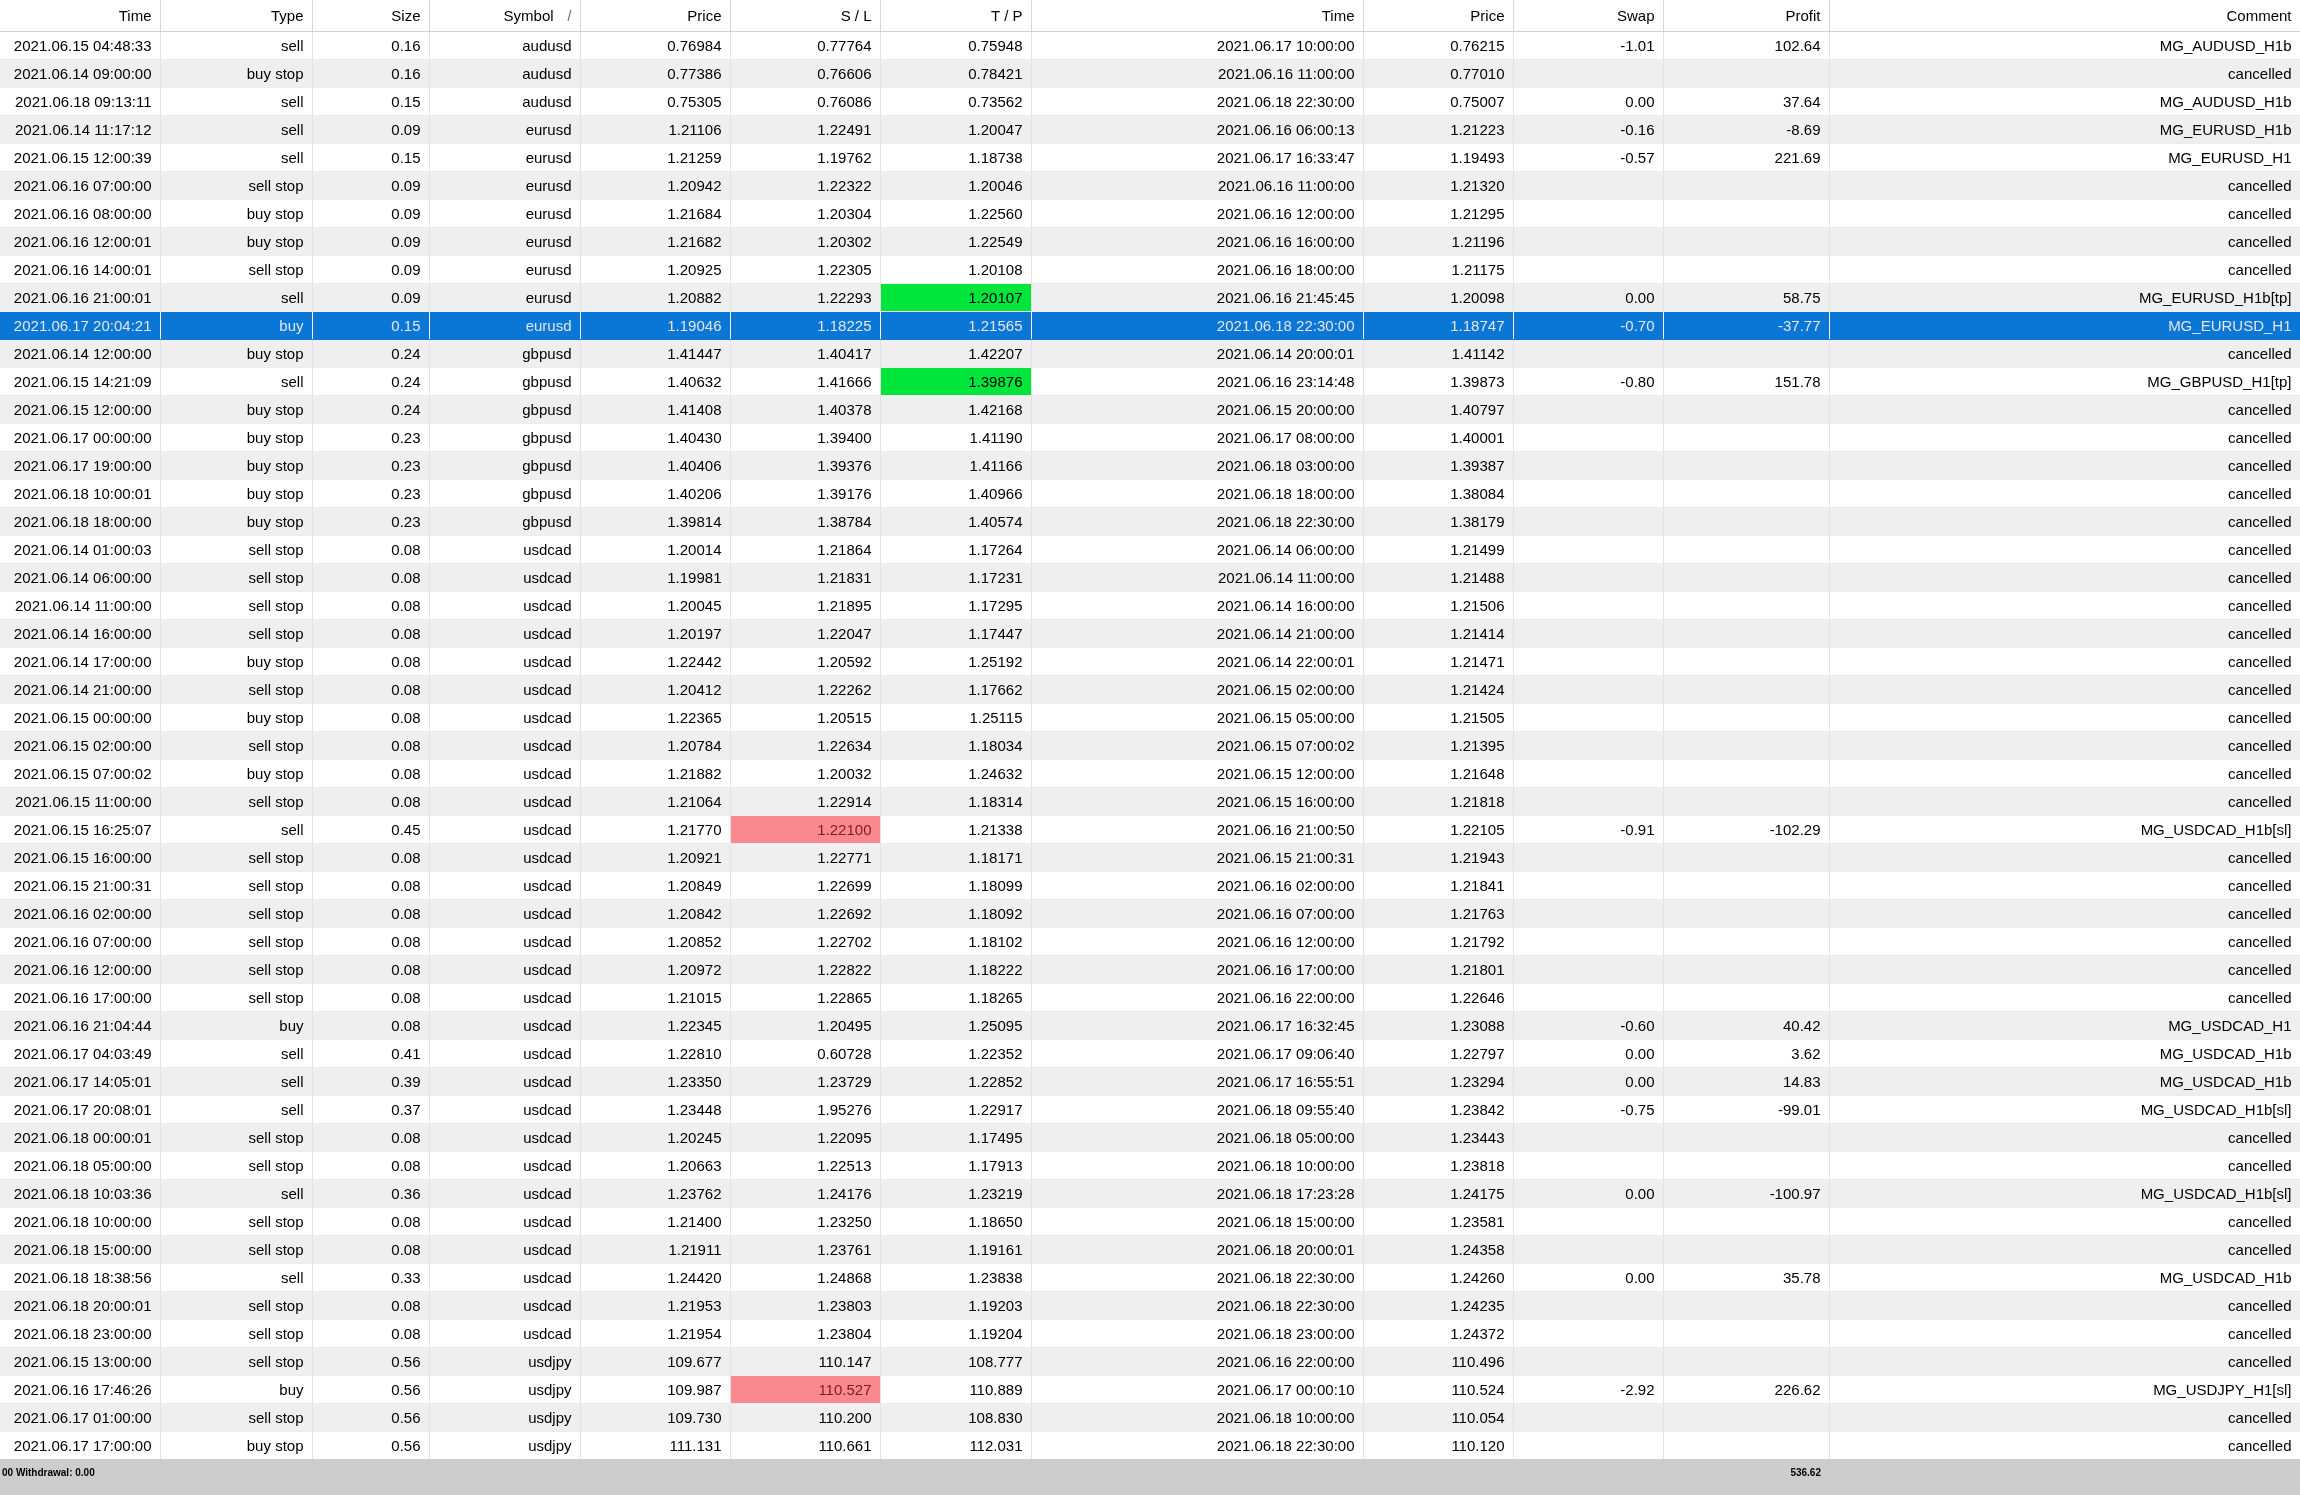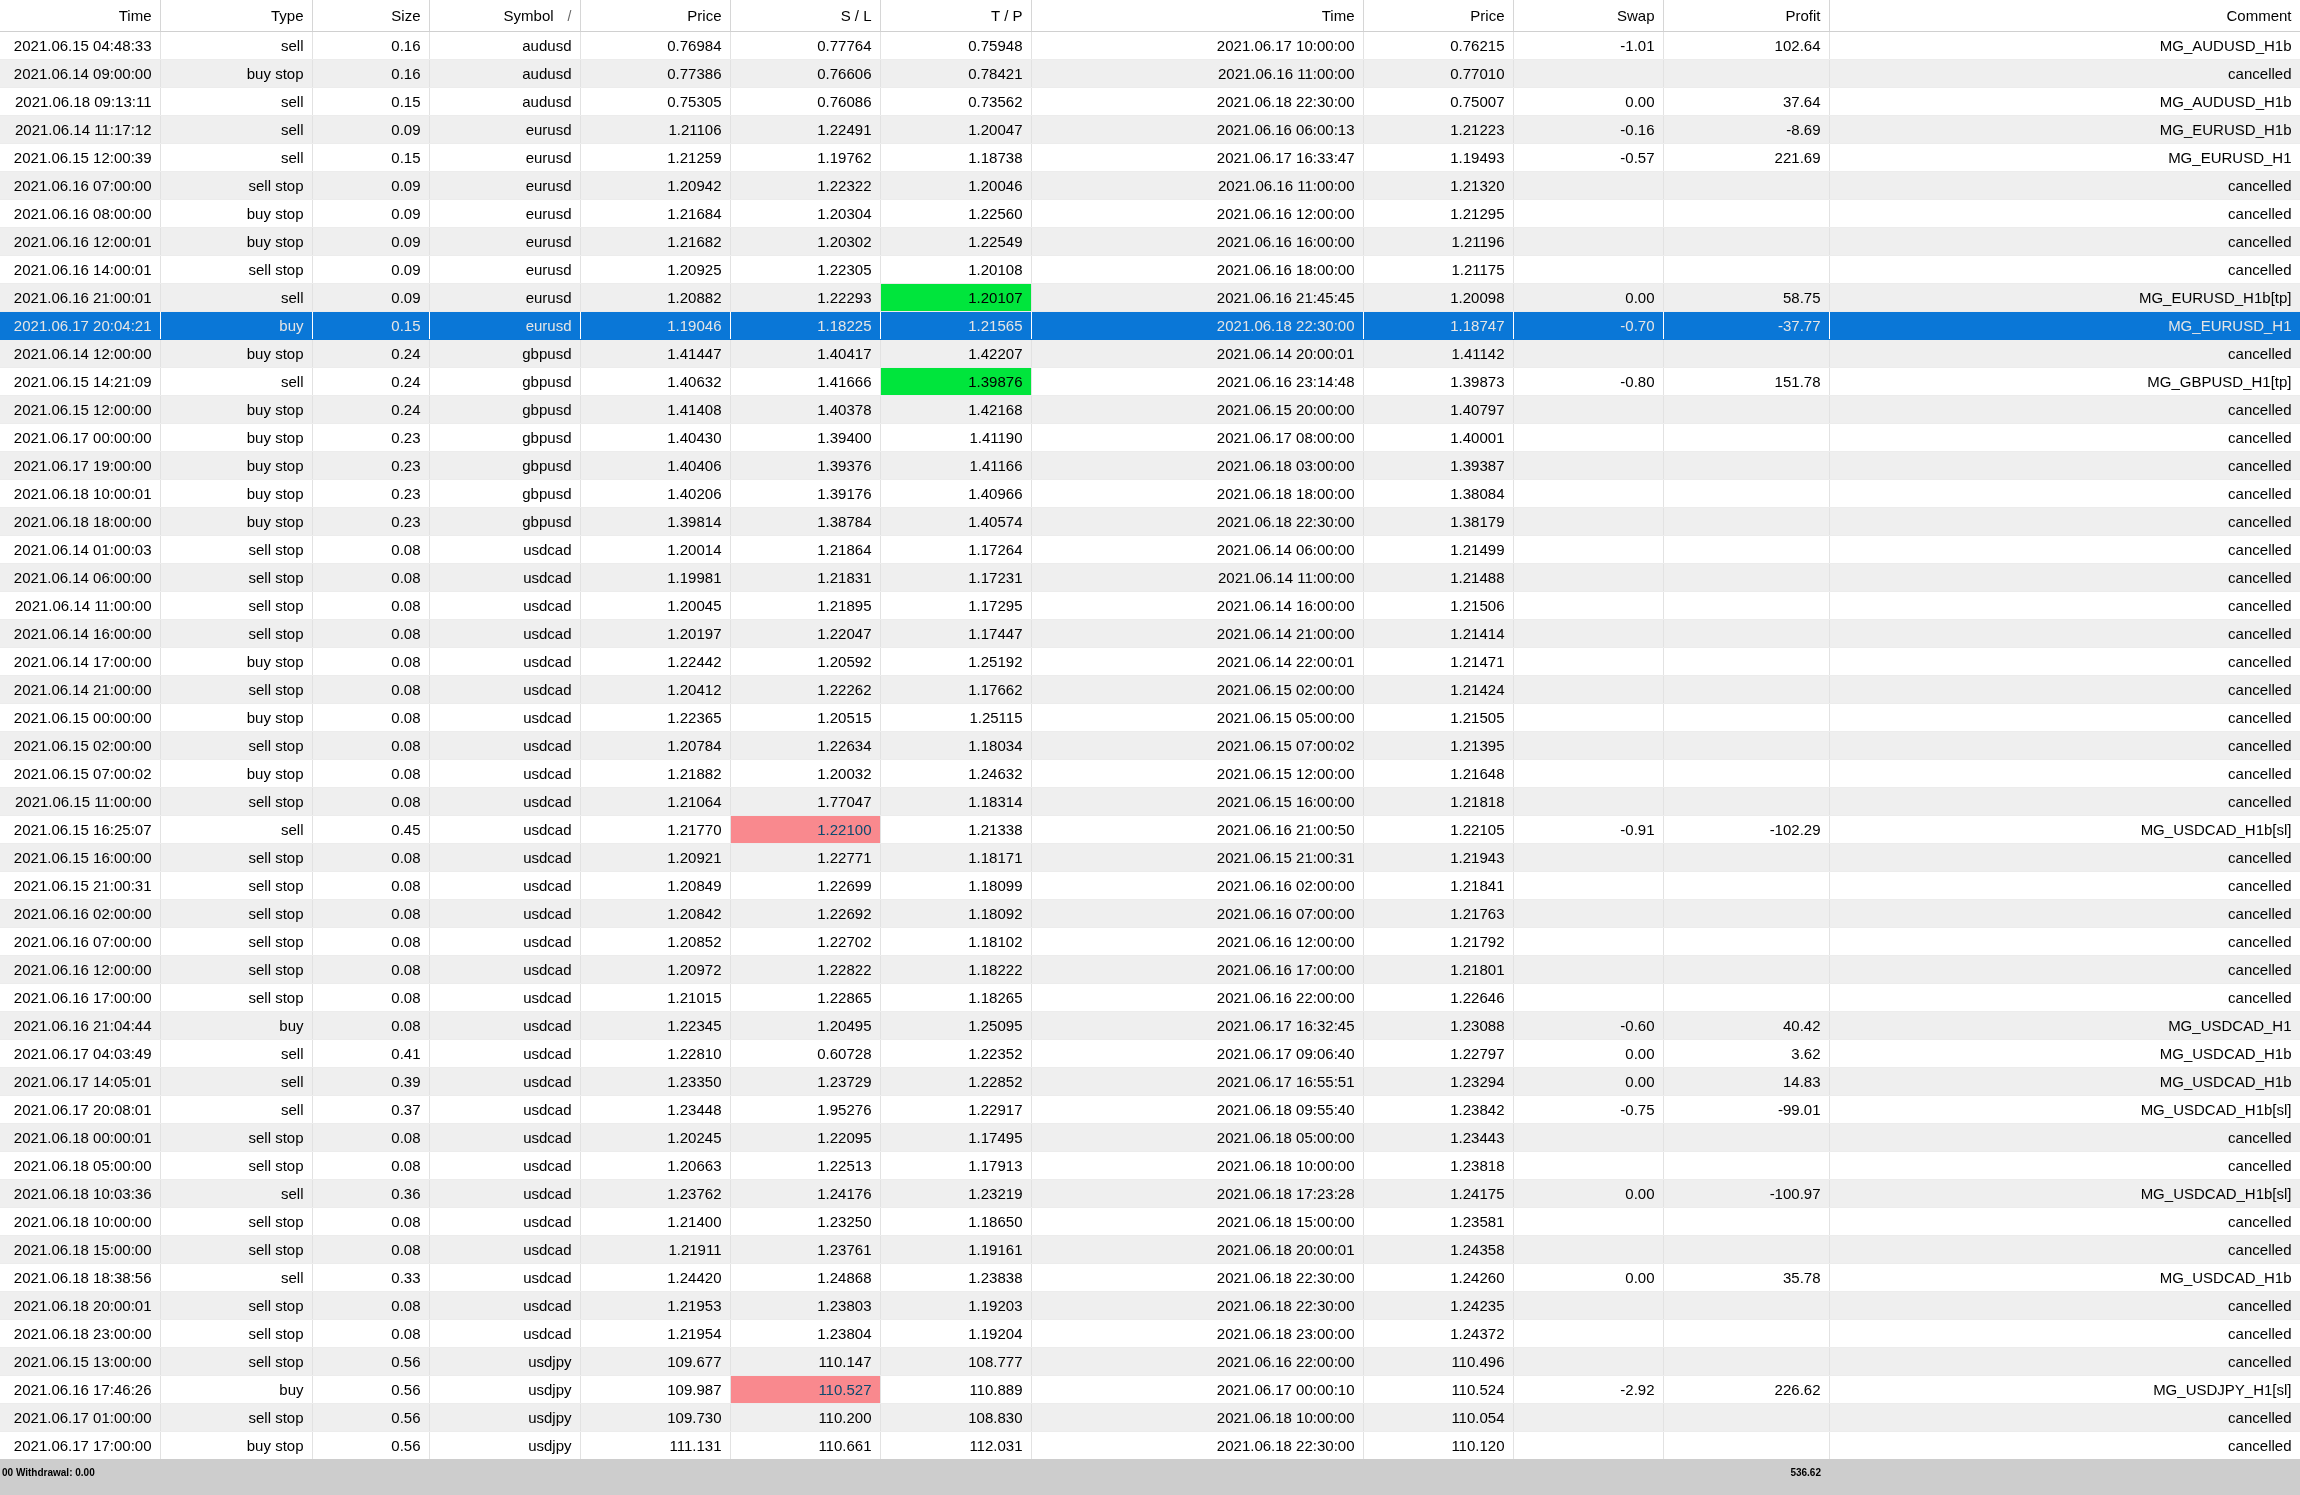--- a/index.html
+++ b/index.html
@@ -23,21 +23,21 @@
   tbody td{
     height:28px;border-right:1px solid #e2e2e2;border-bottom:1px solid #ececec;
   }
   tr.alt td{background:#efefef;}
   tr.selected td{
     background:#0a77d7;color:#e5e5e5;
     border-right:1px solid rgba(255,255,255,.35);
     border-bottom:1px solid #0a77d7;
   }
   td.hl-green{background:#00e53c !important;color:#000000;text-align:right;}
-  td.hl-red{background:#f9898e !important;color:#0c4a6e;}
+  td.hl-red{background:#f9898e !important;color:#7f1d1d;}
   .sort-glyph{display:inline-block;margin-left:14px;color:#666;font-size:14px;}
   .footer{
     position:absolute;left:0;top:1459px;width:2300px;height:39px;
     background:#cdcdcd;font-weight:bold;font-size:10px;line-height:27px;
   }
   .footer .left-text{position:absolute;left:2px;top:0;}
   .footer .total-profit{position:absolute;right:479px;top:0;margin-left:32px;}
 </style>
 </head>
 <body>
@@ -454,21 +454,21 @@
           <td></td>
           <td></td>
           <td>cancelled</td>
         </tr>
         <tr class="alt">
           <td>2021.06.15 11:00:00</td>
           <td>sell stop</td>
           <td>0.08</td>
           <td>usdcad</td>
           <td>1.21064</td>
-          <td>1.77047</td>
+          <td>1.22914</td>
           <td>1.18314</td>
           <td>2021.06.15 16:00:00</td>
           <td>1.21818</td>
           <td></td>
           <td></td>
           <td>cancelled</td>
         </tr>
         <tr>
           <td>2021.06.15 16:25:07</td>
           <td>sell</td>

